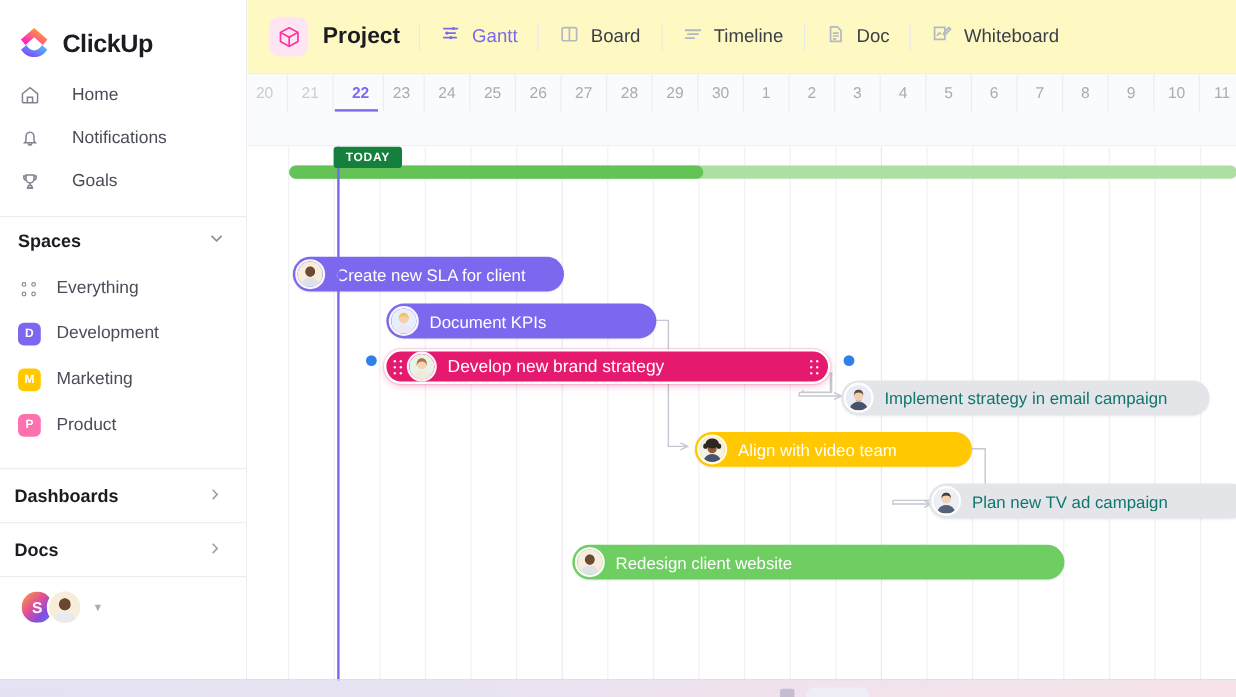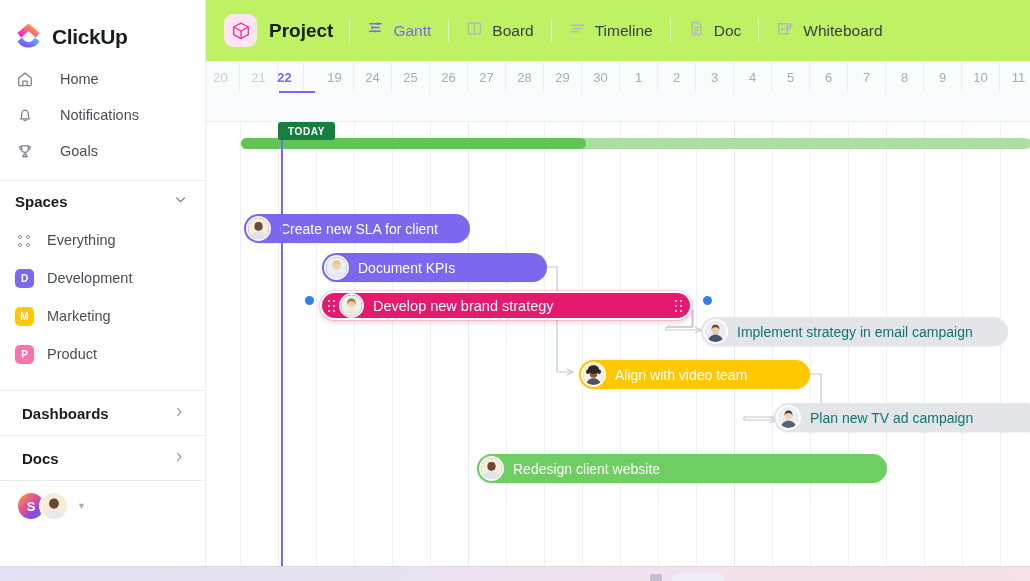--- a/index.html
+++ b/index.html
@@ -47,21 +47,21 @@
     display:flex; align-items:center; justify-content:center;
   }
   .dots-ico { width:19px; height:19px; flex:0 0 19px; position:relative; }
   .dots-ico i {
     position:absolute; width:4px; height:4px; border-radius:50%;
     border:1.2px solid #8a8d96; box-sizing:border-box; background:#fff;
   }
 
   .row-link {
     display:flex; align-items:center; justify-content:space-between;
-    padding:0 19px 0 22px; height:45px; cursor:pointer;
+    padding:0 19px 0 12px; height:45px; cursor:pointer;
     border-top:1px solid #eceef1;
   }
   .row-link .t { font-size:15px; font-weight:bold; color:#1b1c21; }
   .chev { color:#9aa0ab; font-size:14px; }
 
   .avatars-row { display:flex; align-items:center; gap:6px; padding:10px 0 0 16px; border-top:1px solid #eceef1; }
   .av-stack { display:flex; align-items:center; }
   .av {
     width:30px; height:30px; border-radius:50%;
     display:flex; align-items:center; justify-content:center;
@@ -71,21 +71,21 @@
   .av.gradient { background:linear-gradient(135deg,#f4a83c 0%,#e7508f 40%,#8b4ae0 70%,#4a7de0 100%); }
   .av-ph { margin-left:-7px; background:#f6ecd9; }
   .caret-sm { color:#a9aeb8; font-size:9px; margin-left:2px; }
 
   
   #main { position:relative; flex:1 1 auto; height:581px; background:#fff; overflow:hidden; }
 
   
   #tabbar {
     height:62px; display:flex; align-items:center; gap:0;
-    padding-left:18px; border-bottom:1px solid #eceef1; background:#bef264;
+    padding-left:18px; border-bottom:1px solid #eceef1; background:#fef9c3;
   }
   .proj {
     display:flex; align-items:center; gap:12px; padding-right:16px;
   }
   .proj-ico {
     width:33px; height:33px; border-radius:9px; background:#ffe5f1;
     display:flex; align-items:center; justify-content:center;
   }
   .proj-name { font-size:19px; font-weight:bold; color:#1b1c21; }
   .tb-sep { width:1px; height:23px; background:#e6e8ec; }
@@ -393,22 +393,22 @@
           </svg>
         </span>
         <span class="tl">Whiteboard</span>
       </div>
     </div>
 
     <div id="gh">
       <div class="dayrow">
         <div class="dy dim" style="left:-4px;width:38px">20</div>
         <div class="dy dim" style="left:34px;width:38px">21</div>
-        <div class="dy today" style="left:60px;width:38px">22</div>
-        <div class="dy" style="left:110px;width:38px">19</div>
+        <div class="dy today" style="left:76px;width:38px">22</div>
+        <div class="dy" style="left:110px;width:38px">23</div>
         <div class="dy" style="left:148px;width:38px">24</div>
         <div class="dy" style="left:186px;width:38px">25</div>
         <div class="dy" style="left:224px;width:38px">26</div>
         <div class="dy" style="left:262px;width:38px">27</div>
         <div class="dy" style="left:300px;width:38px">28</div>
         <div class="dy" style="left:338px;width:38px">29</div>
         <div class="dy" style="left:376px;width:38px">30</div>
         <div class="dy" style="left:414px;width:38px">1</div>
         <div class="dy" style="left:452px;width:38px">2</div>
         <div class="dy" style="left:490px;width:38px">3</div>

